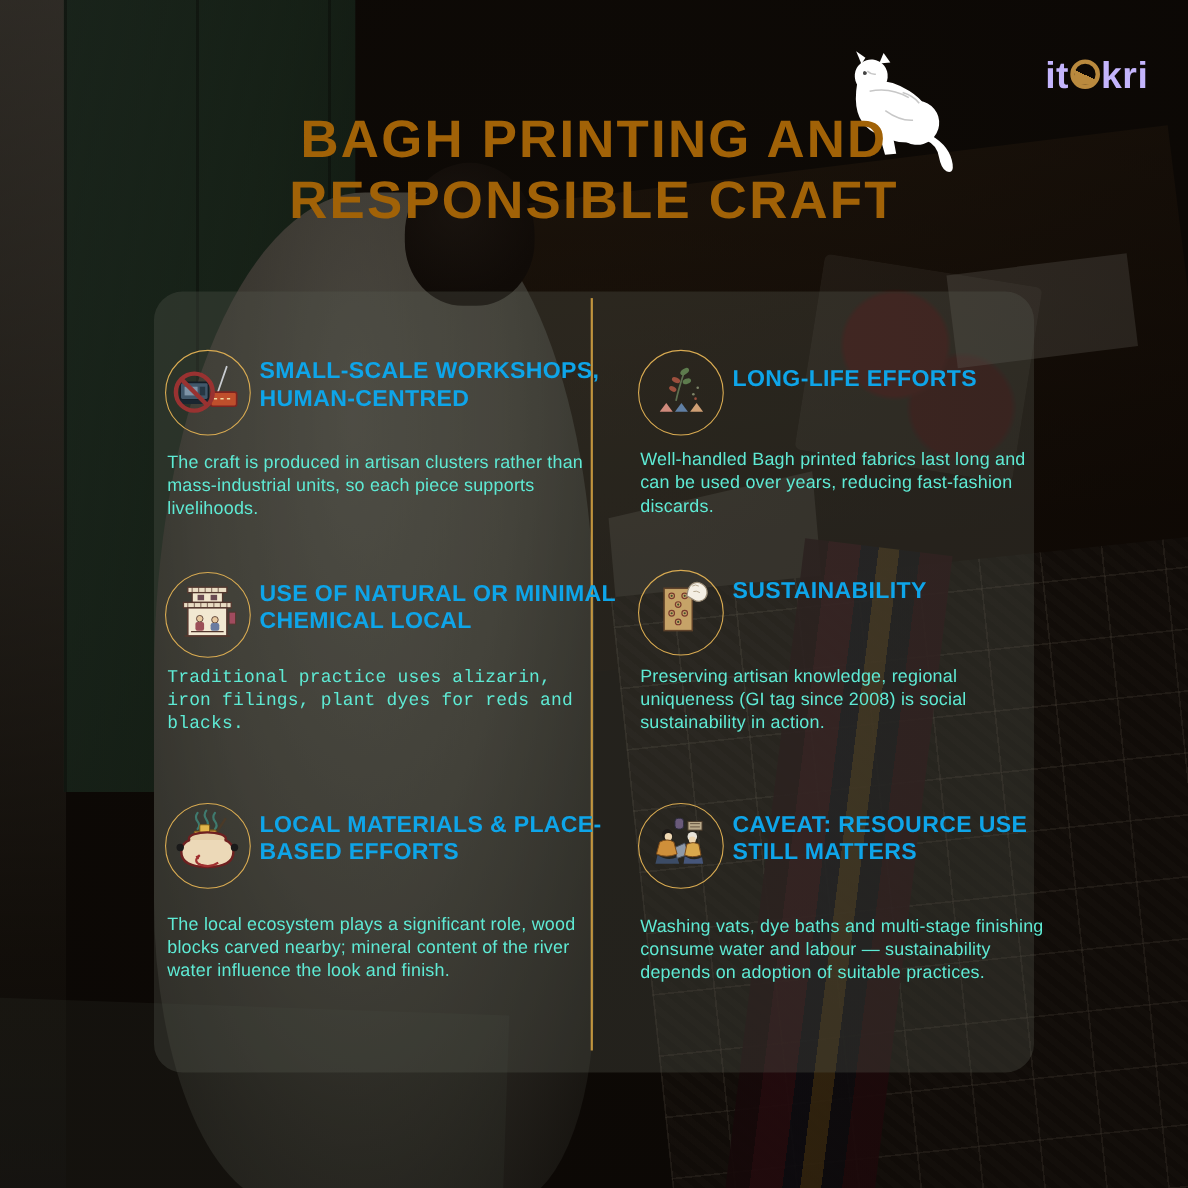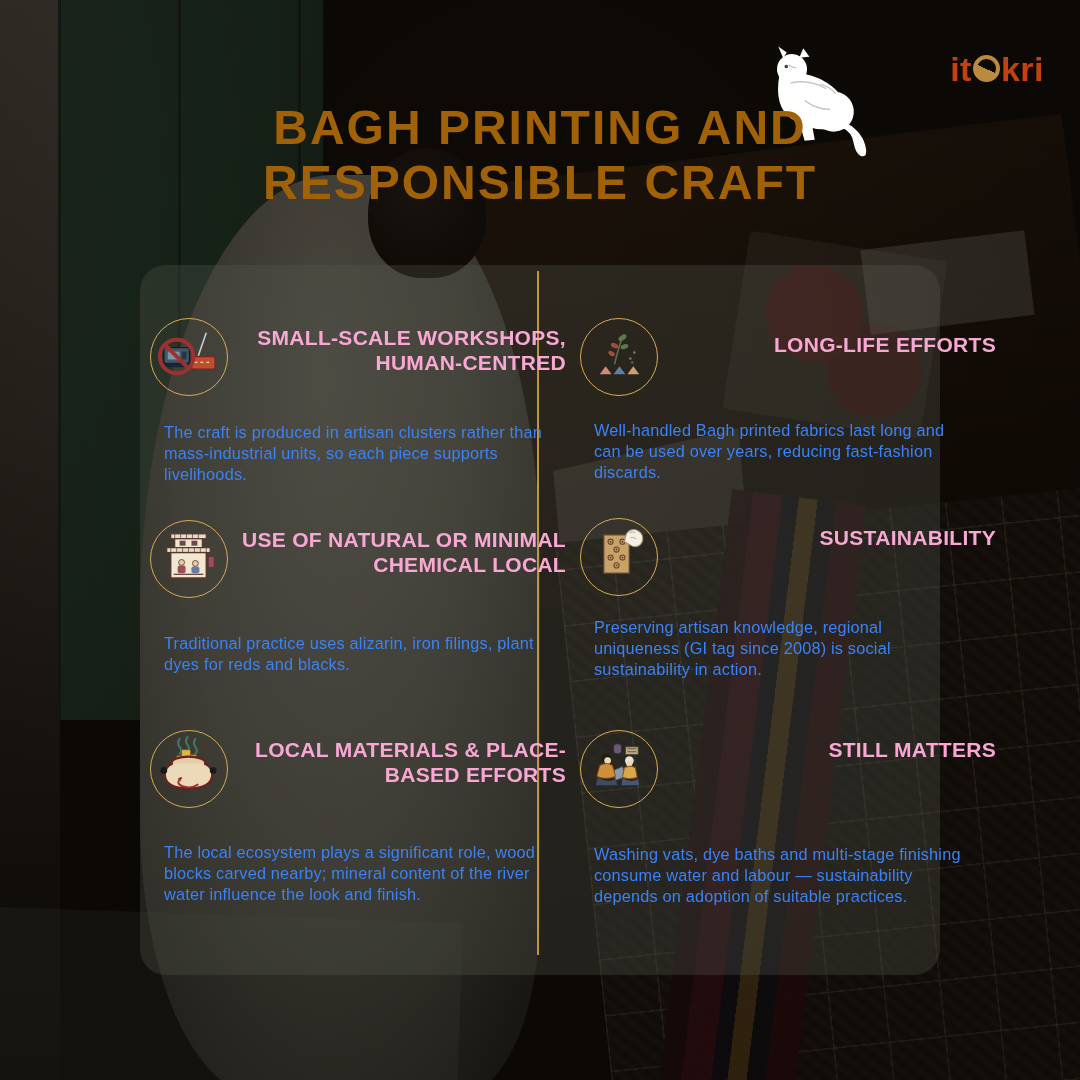--- a/index.html
+++ b/index.html
@@ -40,21 +40,21 @@
   .bg-stripe-band{position:absolute;left:690px;top:495px;width:135px;height:680px;
     transform:rotate(7deg);opacity:0.92;
     background:linear-gradient(90deg,#2a0d12 0 16%,#4a121c 16% 38%,#141320 38% 50%,
       #6e4f1e 50% 64%,#15131c 64% 78%,#3c0f16 78% 100%);}
   .bg-green-cloth{position:absolute;left:-10px;top:915px;width:470px;height:180px;
     transform:rotate(2deg);background:rgba(152,172,152,0.16);}
   .bg-overlay{position:absolute;inset:0;
     background:radial-gradient(ellipse at 50% 35%, rgba(10,7,4,0.48), rgba(8,5,3,0.62) 78%);}
 
   
-  .logo{position:absolute;top:50px;right:36px;z-index:12;color:#c2410c;
+  .logo{position:absolute;top:50px;right:36px;z-index:12;color:#c4b5fd;
     font-size:34px;font-weight:bold;letter-spacing:0.5px;}
   .logo-o{display:inline-block;width:19px;height:19px;border:4px solid #ba8a3e;
     border-radius:50%;background:linear-gradient(25deg,#ba8a3e 48%,transparent 48%);
     transform:translateY(1px);margin:0 1px;}
   .cat{position:absolute;left:748px;top:50px;width:140px;height:118px;z-index:10;
     transform:rotate(6deg);}
   .title{position:absolute;left:0;top:100px;width:1080px;z-index:11;text-align:center;
     color:#a16207;font-size:48px;font-weight:800;letter-spacing:2px;line-height:55px;}
 
   
@@ -66,28 +66,28 @@
   .section{position:absolute;width:410px;z-index:11;}
   .s1{left:150px;top:318px;} .s2{left:580px;top:318px;}
   .s3{left:150px;top:520px;} .s4{left:580px;top:518px;}
   .s5{left:150px;top:730px;} .s6{left:580px;top:730px;}
 
   .icon-circle{position:absolute;left:0;top:0;width:78px;height:78px;border-radius:50%;
     border:1.5px solid #d9ab52;box-sizing:border-box;}
   .icon-circle svg{position:absolute;left:0;top:0;width:75px;height:75px;}
 
   .sec-title{position:absolute;left:86px;top:7px;margin:0;width:330px;
-    color:#f9a8d4;font-size:21px;font-weight:bold;line-height:25px;letter-spacing:0.3px;text-align:right;}
+    color:#0ea5e9;font-size:21px;font-weight:bold;line-height:25px;letter-spacing:0.3px;}
   .s2 .sec-title{top:14px;}
   .sec-title span{display:block;}
 
-  .sec-body{position:absolute;left:2px;margin:12px;color:#3b82f6;
+  .sec-body{position:absolute;left:2px;margin:0;color:#5eead4;
     font-size:16.3px;line-height:21px;letter-spacing:0.2px;}
   .s1 .sec-body{top:92px;width:398px;} .s2 .sec-body{top:90px;width:372px;}
-  .s3 .sec-body{top:101px;width:398px;} .s4 .sec-body{top:87px;width:372px;}
+  .s3 .sec-body{top:85px;width:398px;font-family:Liberation Mono, monospace;} .s4 .sec-body{top:87px;width:372px;}
   .s5 .sec-body{top:100px;width:398px;} .s6 .sec-body{top:102px;width:372px;}
 </style>
 </head>
 <body>
 
 <div class="stage">
 
   <div class="bg">
     <div class="bg-wall-gray"></div>
     <div class="bg-green-door"></div>
@@ -276,18 +276,19 @@
         <path d="M25 33 q2 2 4 0 l0 3 q-2 1.5 -4 0 z" fill="#1f1b18"></path>
         <path d="M19 35 q7 -4 13 0 l3 11 q-10 4 -19 0 z" fill="#cf8f3a" stroke="#7a4a1a" stroke-width="0.9"></path>
         <path d="M17 47 q9 6 18 2 l2 6 h-22 z" fill="#3c4c66"></path>
         <circle cx="49" cy="30" r="4.4" fill="#e8e4da"></circle>
         <circle cx="49" cy="33" r="3.2" fill="#eed7b2"></circle>
         <path d="M44 37 q6 -3 11 0 l2 10 q-8 3 -15 0 z" fill="#d9a84c" stroke="#7a4a1a" stroke-width="0.9"></path>
         <path d="M42 48 q8 5 16 1 l1 6 h-18 z" fill="#46567a"></path>
       </svg>
     </div>
     <h3 class="sec-title">
+      <span>CAVEAT: RESOURCE USE</span>
       <span>STILL MATTERS</span>
     </h3>
     <p class="sec-body">Washing vats, dye baths and multi-stage finishing consume water and labour — sustainability depends on adoption of suitable practices.</p>
   </div>
 
 </div>
 
 </body></html>

